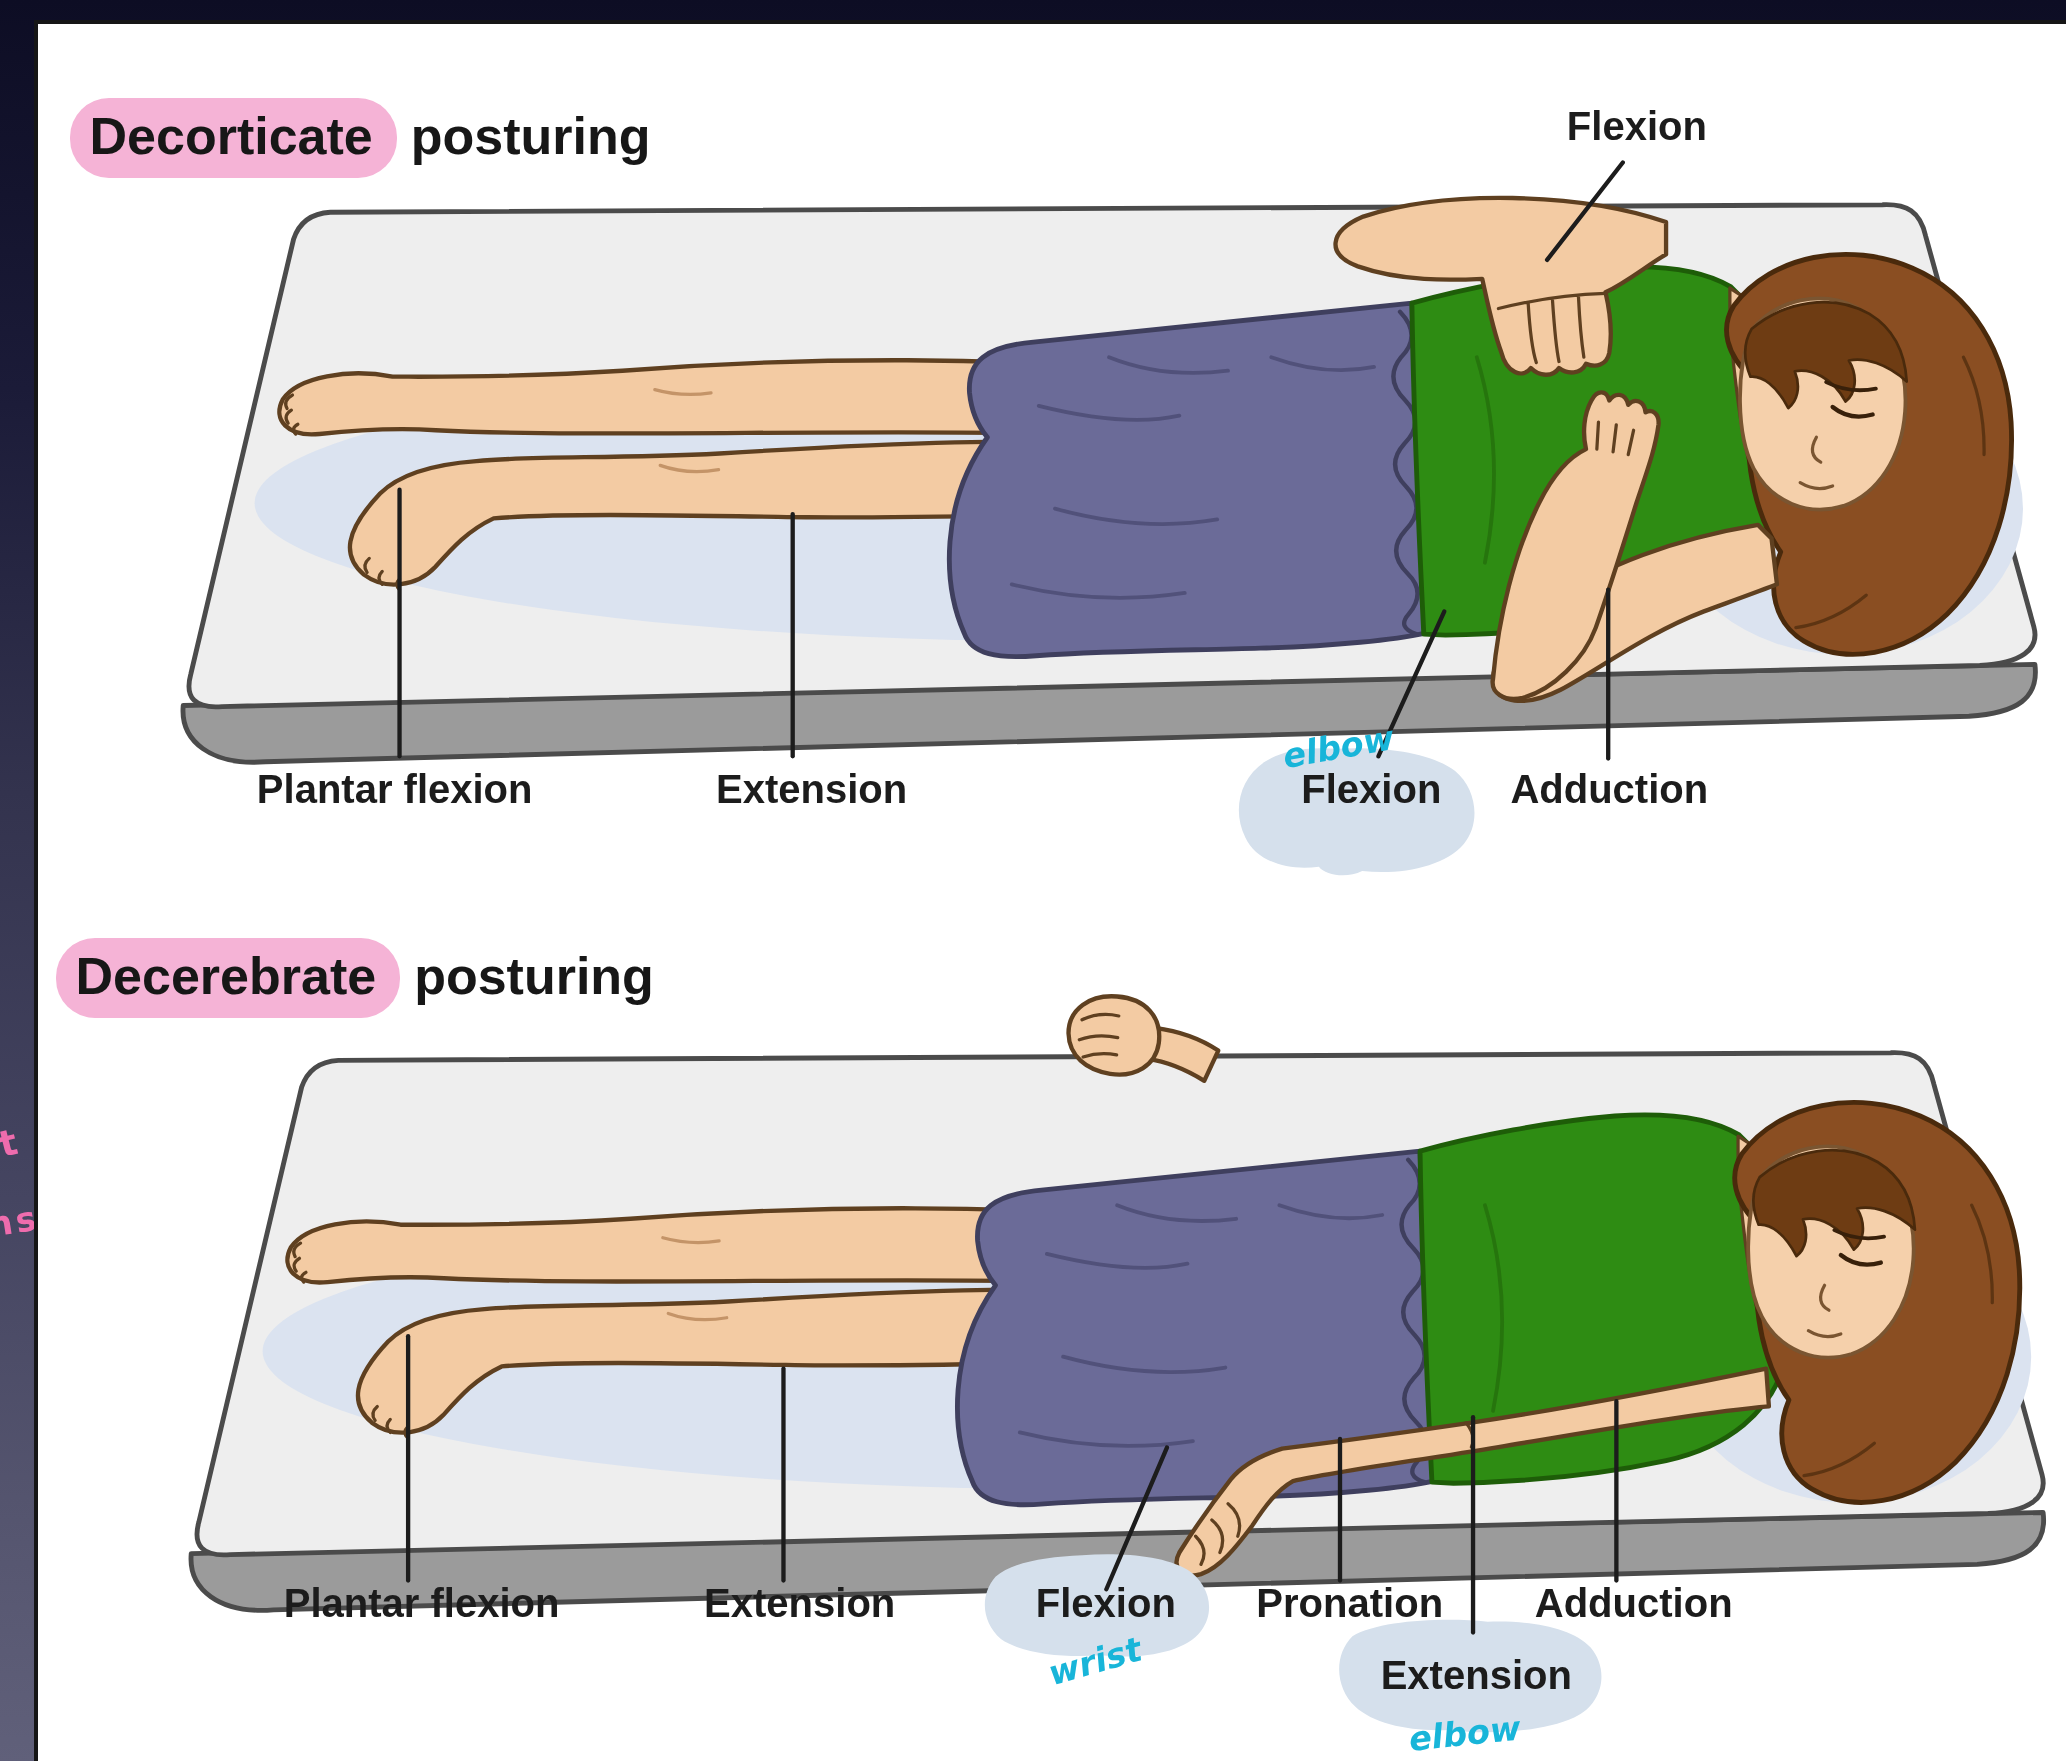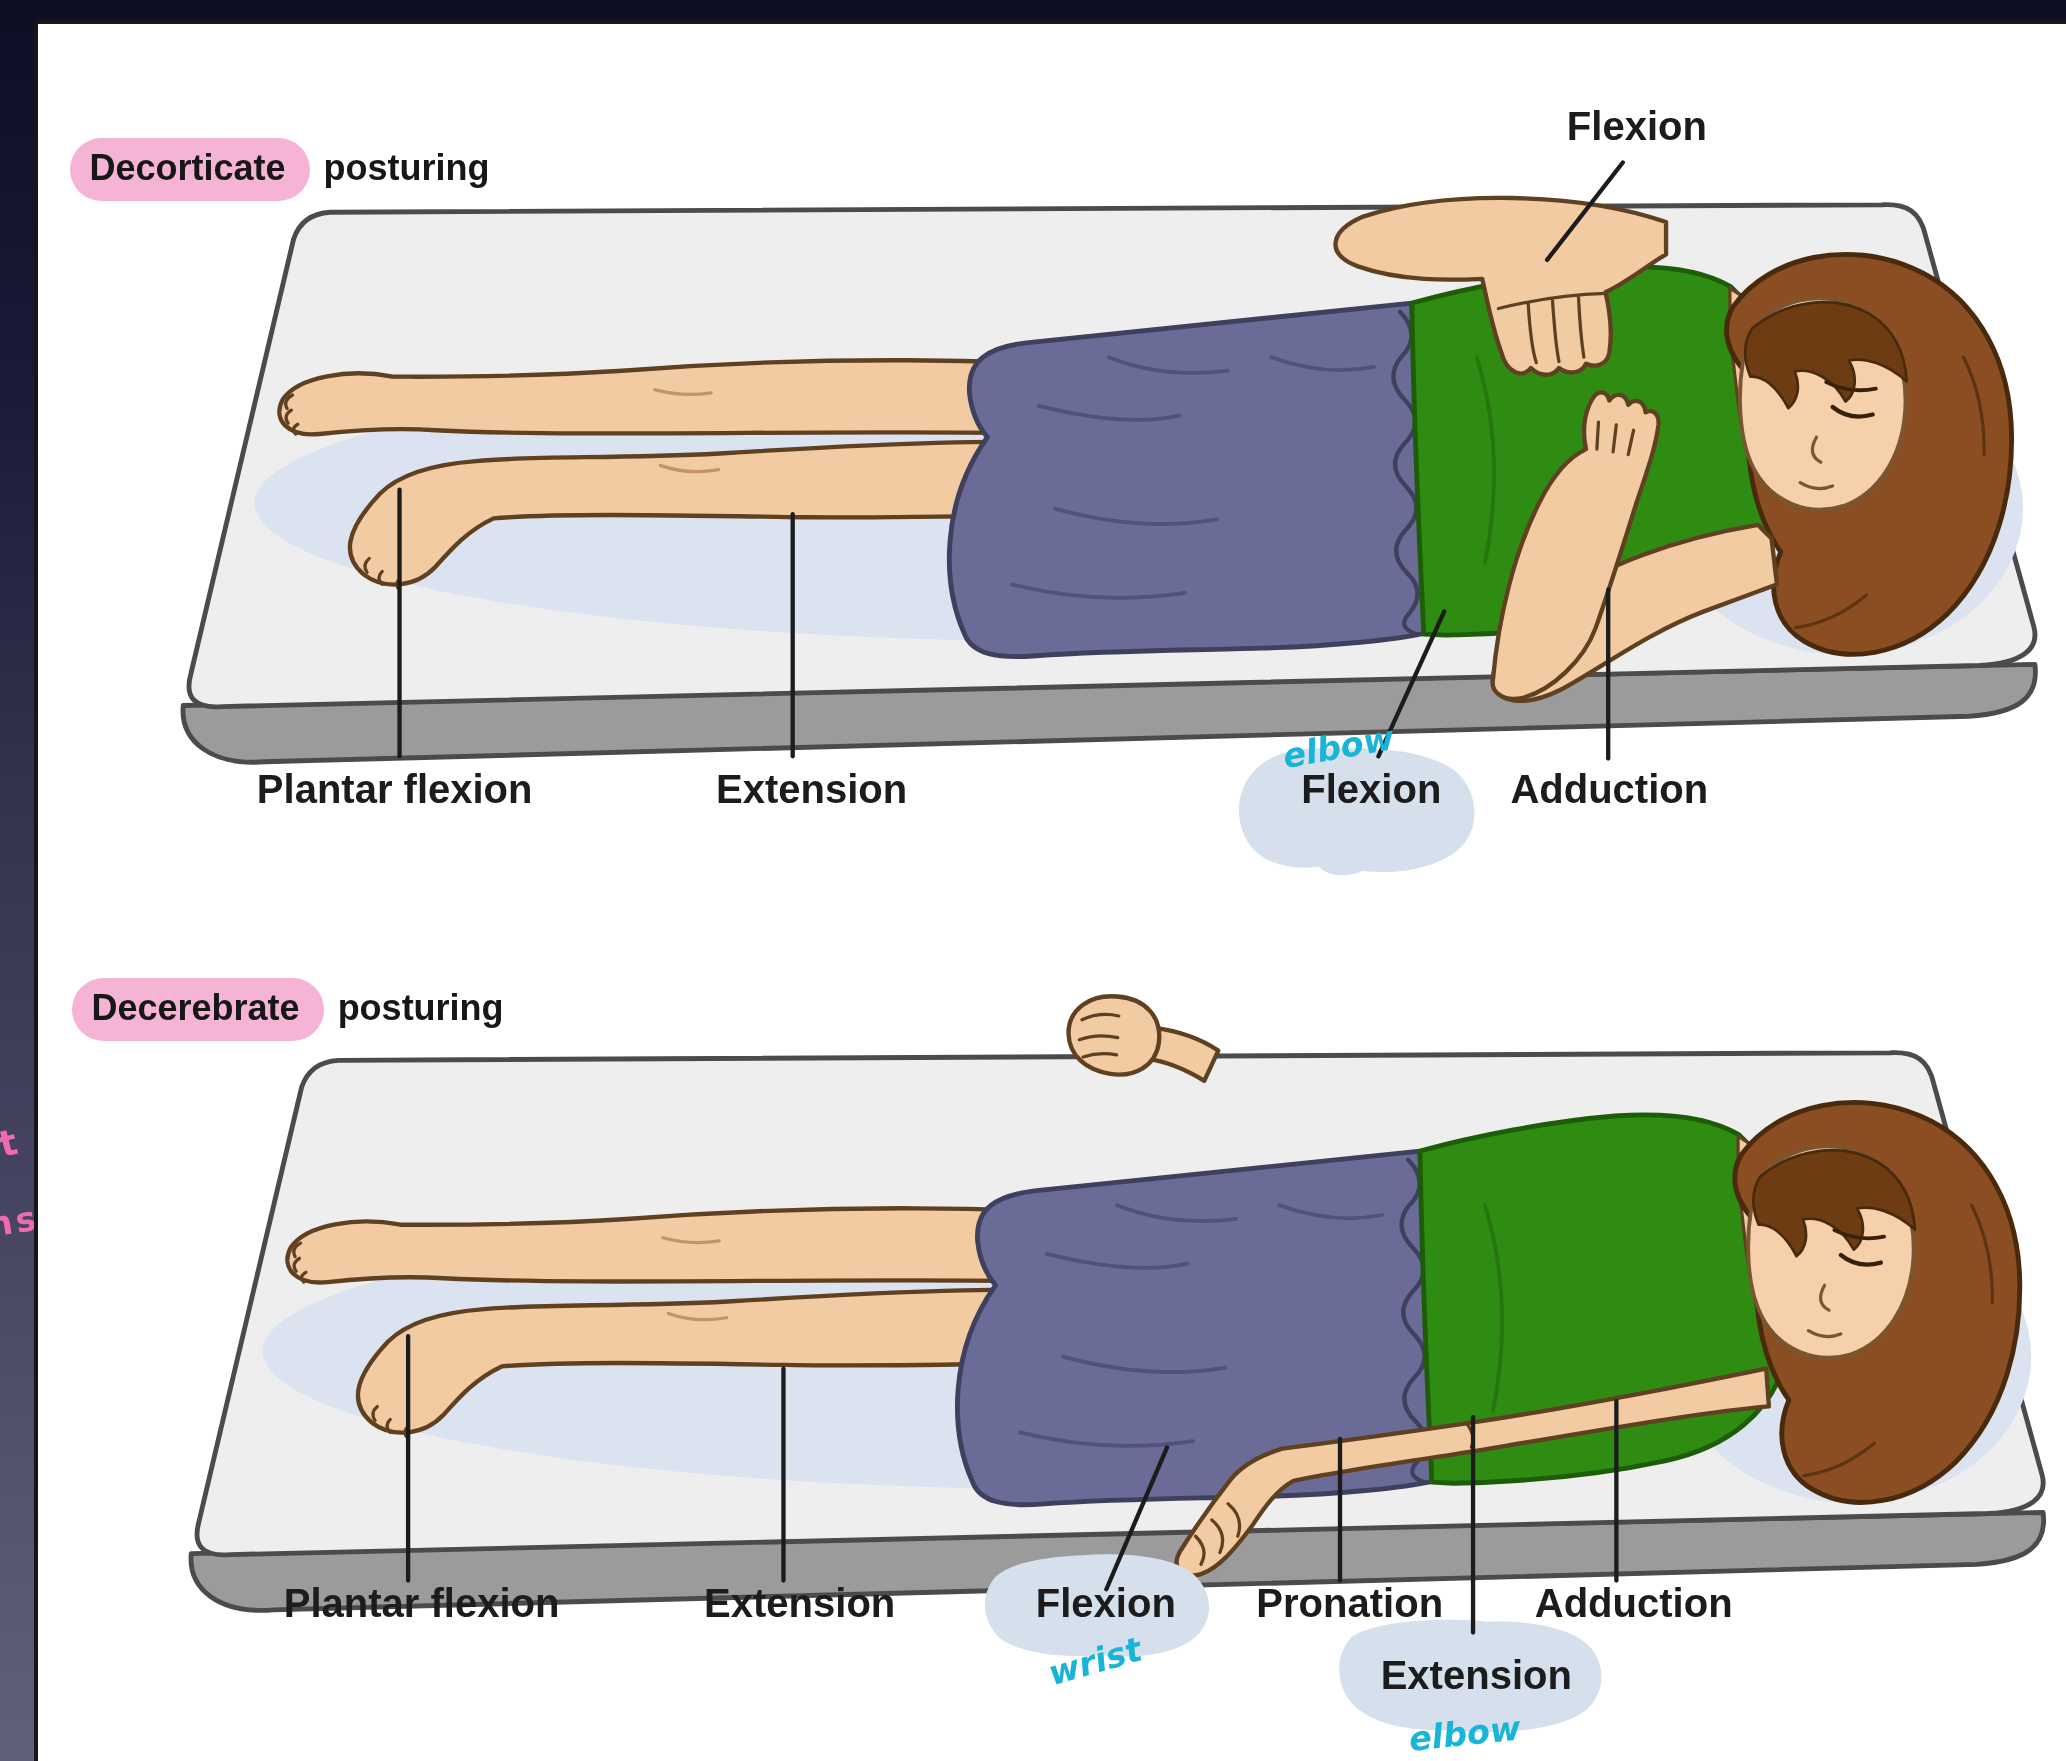--- a/index.html
+++ b/index.html
@@ -13,24 +13,24 @@
     font-family:"DejaVu Sans",sans-serif;letter-spacing:3.2px;
   }
   #note1{left:-16px;top:1124px;font-size:36px;transform:rotate(-14deg);}
   #note2{left:-23px;top:1202px;font-size:34px;transform:rotate(-9deg);}
   .panel{
     position:absolute;left:34px;top:19.5px;width:2033px;height:1742px;z-index:2;
     background:#ffffff;border-left:4.9px solid #161616;border-top:4.9px solid #161616;
     box-sizing:border-box;
   }
   .title{
-    position:absolute;z-index:5;font-size:36px;font-weight:bold;color:#171717;white-space:nowrap;margin-top:41px;
+    position:absolute;z-index:5;font-size:52px;font-weight:bold;color:#171717;white-space:nowrap;
   }
   #title1{left:70px;top:106px;}
-  #title2{left:72px;top:946px;}
+  #title2{left:56px;top:946px;}
   .title .hl{background:#f5b3d6;border-radius:39px;padding:8.7px 24px 13px 19.5px;}
   .title .rest{margin-left:14px;}
   .scene{position:absolute;z-index:4;}
   #scene1{left:38px;top:76px;width:2028px;height:822px;}
   #scene2{left:38px;top:990px;width:2028px;height:768px;}
   svg text{font-family:"Liberation Sans",sans-serif;font-weight:bold;fill:#1c1c1c;}
   .lbl{font-size:74px;}
   .hand{font-size:62px;font-style:italic;fill:#18b5d9;font-family:"DejaVu Sans",sans-serif;}
   .leader{stroke:#1c1c1c;stroke-width:8;fill:none;stroke-linecap:round;}
   .blob{fill:#d5e0ec;}

